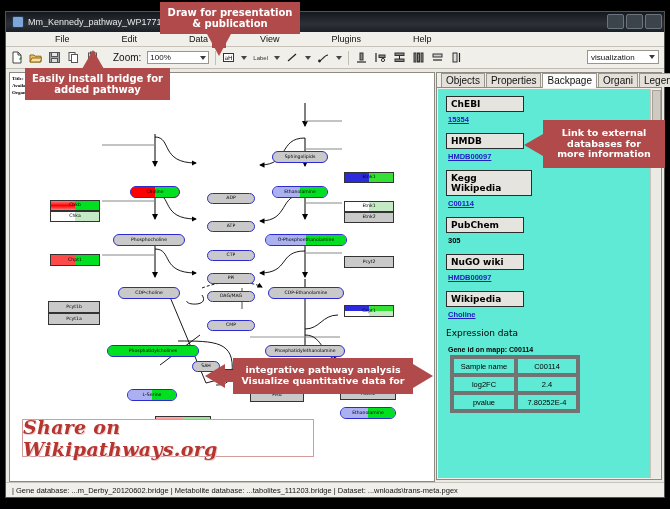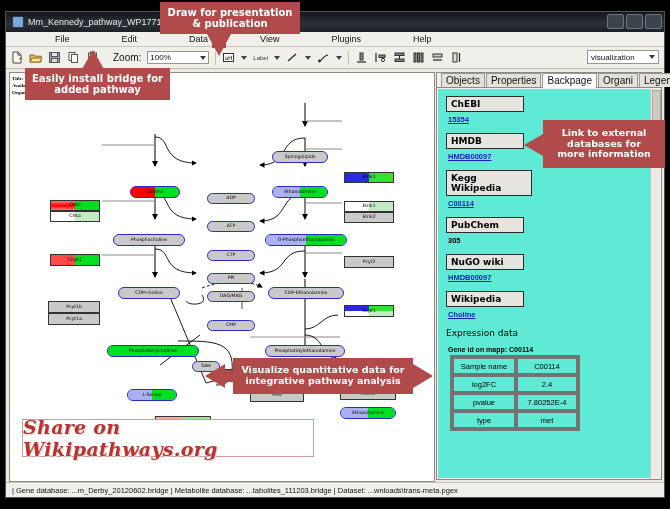--- a/index.html
+++ b/index.html
@@ -492,24 +492,20 @@
           <td class="v">C00114</td>
         </tr>
         <tr>
           <td class="k">log2FC</td>
           <td class="v">2.4</td>
         </tr>
         <tr>
           <td class="k">pvalue</td>
           <td class="v">7.80252E-4</td>
         </tr>
-        <tr>
-          <td class="k">type</td>
-          <td class="v">met</td>
-        </tr>
       </tbody>
         </table>
     </div>
 
     <div class="bp-scroll">
       <span class="thumb"></span>
     </div>
   </div>
 
   <div class="statusbar">
@@ -533,22 +529,22 @@
 
 <div class="callout" style="left:543px;top:120px;width:122px;height:48px;font-size:9.5px;display:flex;flex-direction:column;align-items:center;justify-content:center;">
   <span>Link  to external</span>
   <span>databases  for</span>
   <span>more information</span>
 </div>
 <div class="co-arrow" style="left:524px;top:134px;border-top:11px solid transparent;border-bottom:11px solid transparent;border-right:19px solid #b14b4b;"></div>
 <div style="position:absolute;left:538px;top:139px;width:8px;height:11px;background:#b14b4b;z-index:38;"></div>
 
 <div class="callout" style="left:233px;top:358px;width:180px;height:36px;font-size:9.5px;display:flex;flex-direction:column;align-items:center;justify-content:center;">
+  <span>integrative pathway analysis</span>
   <span>Visualize quantitative data  for</span>
-  <span>integrative pathway analysis</span>
 </div>
 <div class="co-arrow" style="left:205px;top:364px;border-top:12px solid transparent;border-bottom:12px solid transparent;border-right:20px solid #b14b4b;"></div>
 <div style="position:absolute;left:220px;top:370px;width:14px;height:12px;background:#b14b4b;z-index:38;"></div>
 <div class="co-arrow" style="left:413px;top:364px;border-top:12px solid transparent;border-bottom:12px solid transparent;border-left:20px solid #b14b4b;"></div>
 <div style="position:absolute;left:406px;top:370px;width:10px;height:12px;background:#b14b4b;z-index:38;"></div>
 
 <div class="sharebox">
   <span class="sharetxt">Share on Wikipathways.org</span>
 </div>
 

